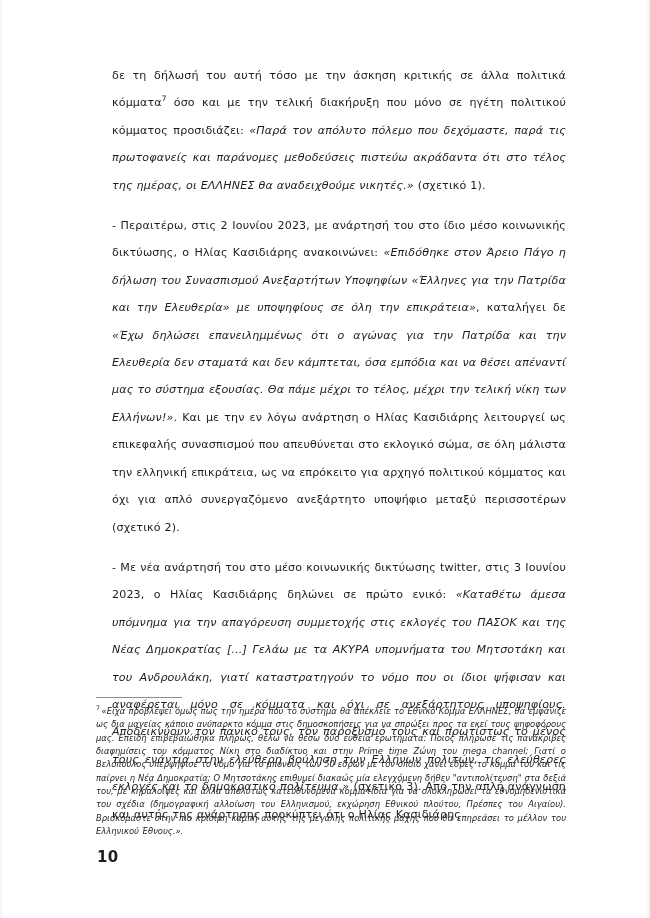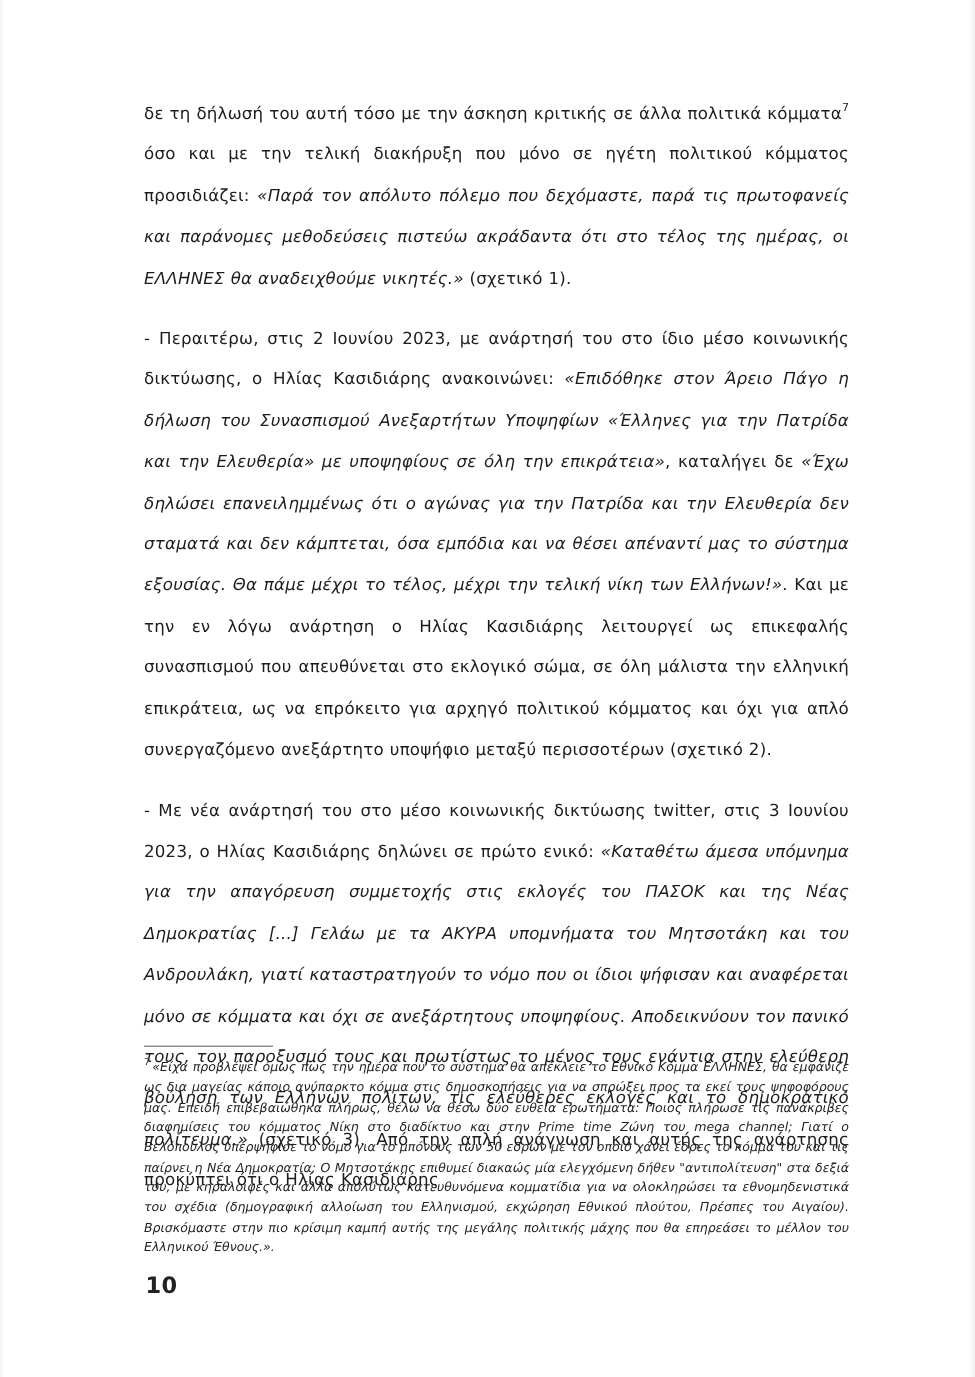--- a/index.html
+++ b/index.html
@@ -44,21 +44,21 @@
   }
 
   .content-area {
     position: absolute;
     left: 96px;
     top: 62px;
     width: 470px;
   }
 
   .body-par {
-    margin: 0 0 13px 0;
+    margin: 0 0 13px 16px;
     font-size: 11.1px;
     line-height: 27.4px;
     text-align: justify;
     text-justify: inter-word;
     letter-spacing: 0.15px;
     word-spacing: 0.2px;
   }
   .body-par:last-child { margin-bottom: 0; }
 
   .it {

